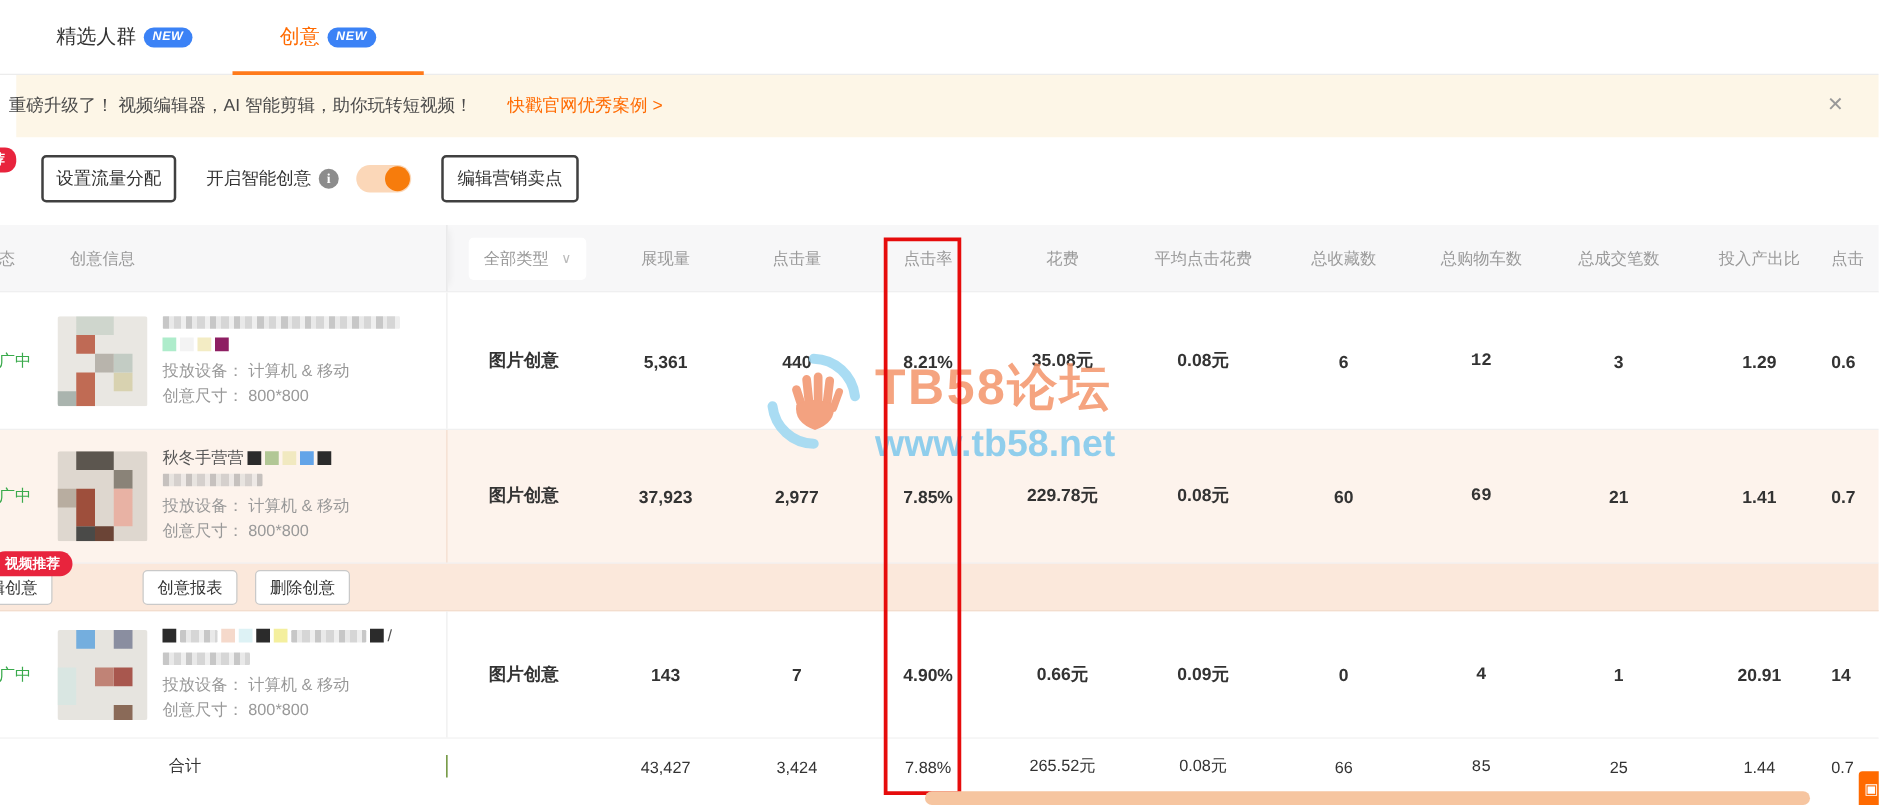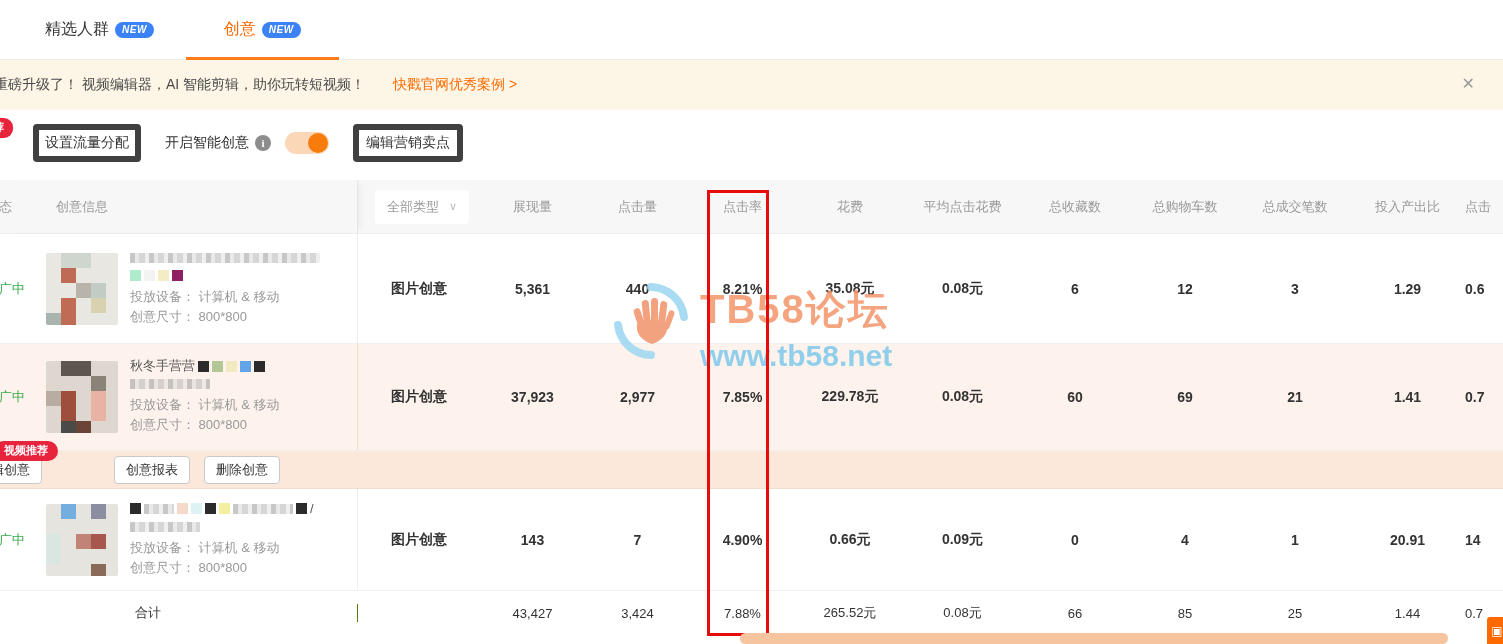--- a/index.html
+++ b/index.html
@@ -11,32 +11,32 @@
   .tabbar { position:absolute; top:0; left:0; right:0; height:60px; background:#fff;
     border-bottom:1px solid #ececec; display:flex; align-items:center; padding-left:45px; }
   .tab { display:flex; align-items:center; gap:6px; margin-right:70px; height:60px;
     font-size:16px; color:#333; cursor:pointer; position:relative; }
   .tab.active { color:#ff6a00; }
   .tab.active .underline { position:absolute; left:-38px; right:-38px; bottom:0; height:3px; background:#ff7a1a; }
   .new-badge { background:#3b82f6; color:#fff; font-size:10px; font-weight:bold; font-style:italic;
     padding:2px 7px 3px; border-radius:10px; letter-spacing:.5px; }
 
   
-  .banner { position:absolute; top:60px; left:0; right:0; height:50px; background:#fdf6e7;
+  .banner { position:absolute; top:60px; left:13px; right:0; height:50px; background:#fdf6e7;
     display:flex; align-items:center; font-size:14px; color:#4a4a4a; }
   .banner-text { margin-left:-6px; white-space:nowrap; }
   .banner-link { color:#ff6a00; margin-left:28px; cursor:pointer; white-space:nowrap; }
   .banner-close { position:absolute; right:28px; top:14px; color:#999; font-size:16px; cursor:pointer; }
 
   
   .toolbar { position:absolute; top:110px; left:0; right:0; height:70px; background:#fff; }
   .corner-badge { position:absolute; left:-16px; top:8px; background:#e8243d; color:#fff;
     font-size:11px; font-weight:bold; padding:2px 9px 3px; border-radius:9px; }
   .btn { display:inline-flex; align-items:center; justify-content:center; background:#fff;
-    border:6px solid #404040; border-radius:4px; font-size:14px; color:#333; cursor:pointer; }
+    border:2px solid #404040; border-radius:4px; font-size:14px; color:#333; cursor:pointer; }
   .tb-left { position:absolute; left:33px; top:14px; display:flex; align-items:center; }
   .btn-traffic { width:108px; height:38px; }
   .smart-wrap { display:flex; align-items:center; margin-left:24px; }
   .smart-label { font-size:14px; color:#333; }
   .info-icon { width:16px; height:16px; border-radius:50%; background:#8c8c8c; color:#fff;
     font-size:11px; font-weight:bold; display:inline-flex; align-items:center; justify-content:center;
     margin-left:6px; font-family:"Liberation Serif",serif; }
   .toggle { width:44px; height:22px; background:#fbd7b8; border-radius:11px; margin-left:14px;
     position:relative; cursor:pointer; }
   .toggle .knob { position:absolute; right:1px; top:1px; width:20px; height:20px; border-radius:50%;
@@ -54,21 +54,21 @@
   .table { position:absolute; top:180px; left:0; right:0; bottom:10px; }
   .t-head { display:flex; height:54px; background:#f7f7f8; color:#999; font-size:13px;
     align-items:center; border-bottom:1px solid #ededed; }
   .left-pane { width:358px; flex:0 0 358px; display:flex; align-items:center; height:100%;
     position:relative; border-right:1px solid #e6e6e6; box-shadow:6px 0 6px -4px rgba(0,0,0,.06); }
   .col-status { width:48px; flex:0 0 48px; margin-left:-14px; white-space:nowrap; overflow:hidden; }
   .col-creative { flex:1; padding-left:22px; }
   .cols { display:flex; flex:1; height:100%; align-items:center; }
   .c { text-align:center; white-space:nowrap; overflow:hidden; }
   .c-type{width:122px;} .c-imp{width:105px;} .c-clk{width:105px;} .c-ctr{width:105px;}
-  .c-cost{width:110px;} .c-avg{width:115px;} .c-fav{width:110px;} .c-cart{width:110px;}
+  .c-cost{width:110px;} .c-avg{width:115px;} .c-fav{width:110px;} .c-cart{width:110px;font-family:Liberation Mono, monospace;}
   .c-deal{width:110px;} .c-roi{width:115px;} .c-last{width:38px; text-align:left;}
   .type-dd { display:inline-flex; align-items:center; gap:10px; background:#fff; border-radius:4px;
     padding:8px 12px; color:#999; font-size:13px; cursor:pointer; margin-left:6px; }
   .chev { font-size:11px; color:#bbb; }
 
   .t-row { display:flex; background:#fff; border-bottom:1px solid #f0f0f0; }
   .t-row.tint { background:#fdf3ec; }
   .row-h1 { height:110px; } .row-h2 { height:107px; } .row-h3 { height:102px; }
   .row-left { width:358px; flex:0 0 358px; display:flex; align-items:center;
     border-right:1px solid #eee; position:relative; }

